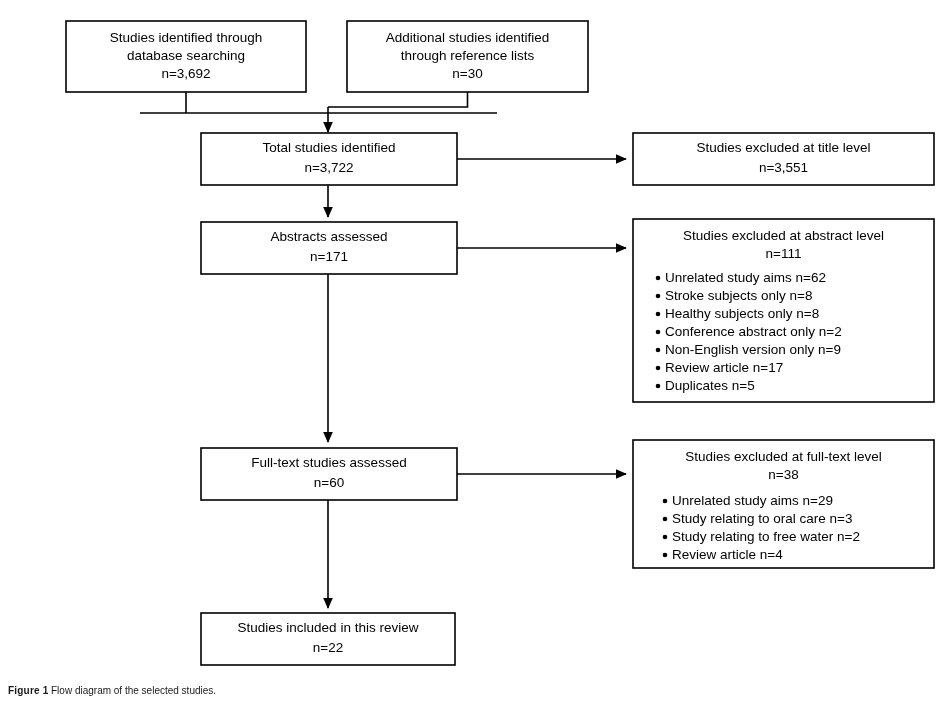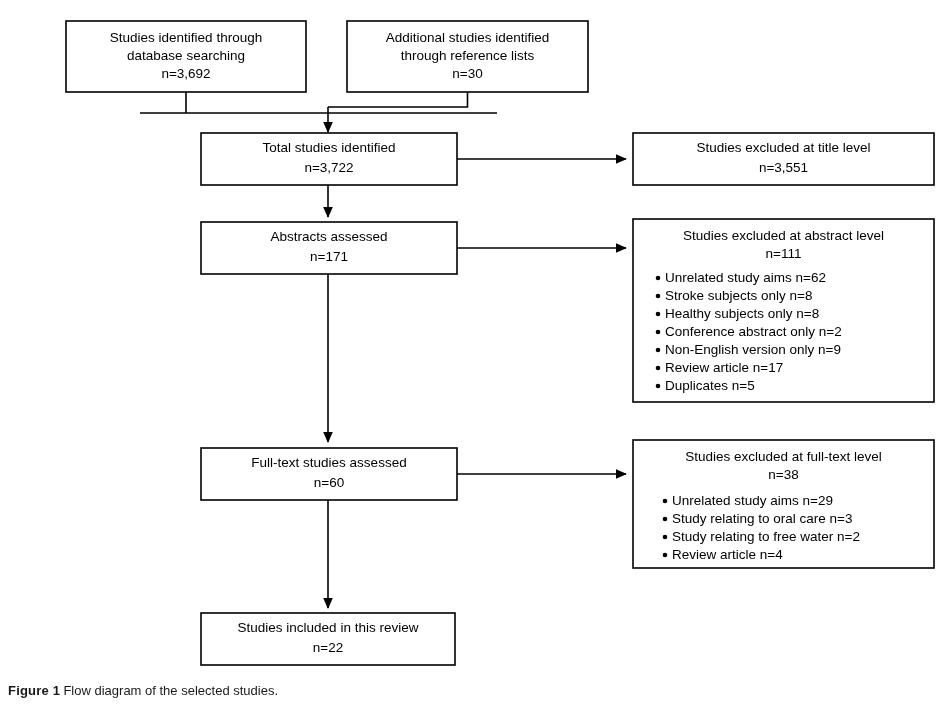--- a/index.html
+++ b/index.html
@@ -49,21 +49,21 @@
   }
   .box-text.center { text-anchor: middle; }
   .box-text.left   { text-anchor: start; }
 
   
   #caption {
     position: absolute;
     left: 8px;
     top: 683px;
     width: 920px;
-    font-size: 13px;
+    font-size: 10px;
     line-height: 16px;
     font-family: "Liberation Serif", serif;
     color: #1a1a1a;
     white-space: nowrap;
   }
   #caption .cap-label {
     font-weight: bold;
     font-family: "Liberation Sans", sans-serif;
     letter-spacing: .2px;
   }

